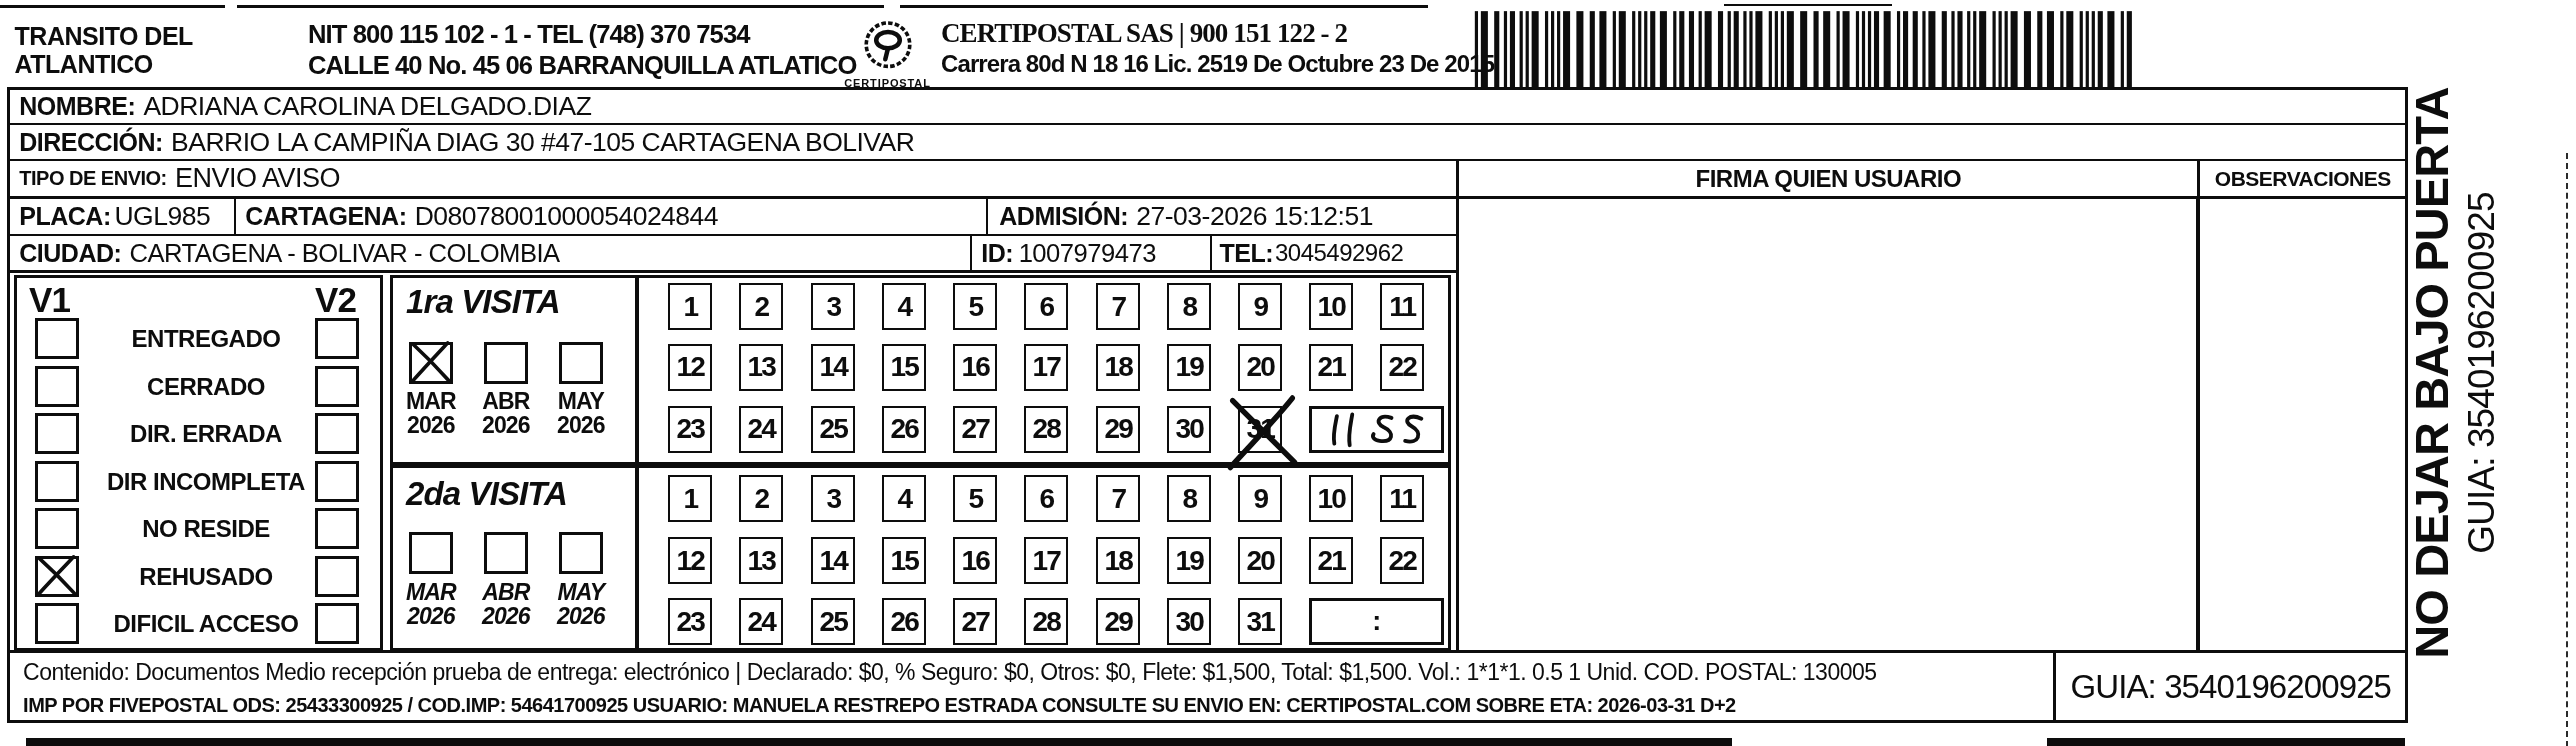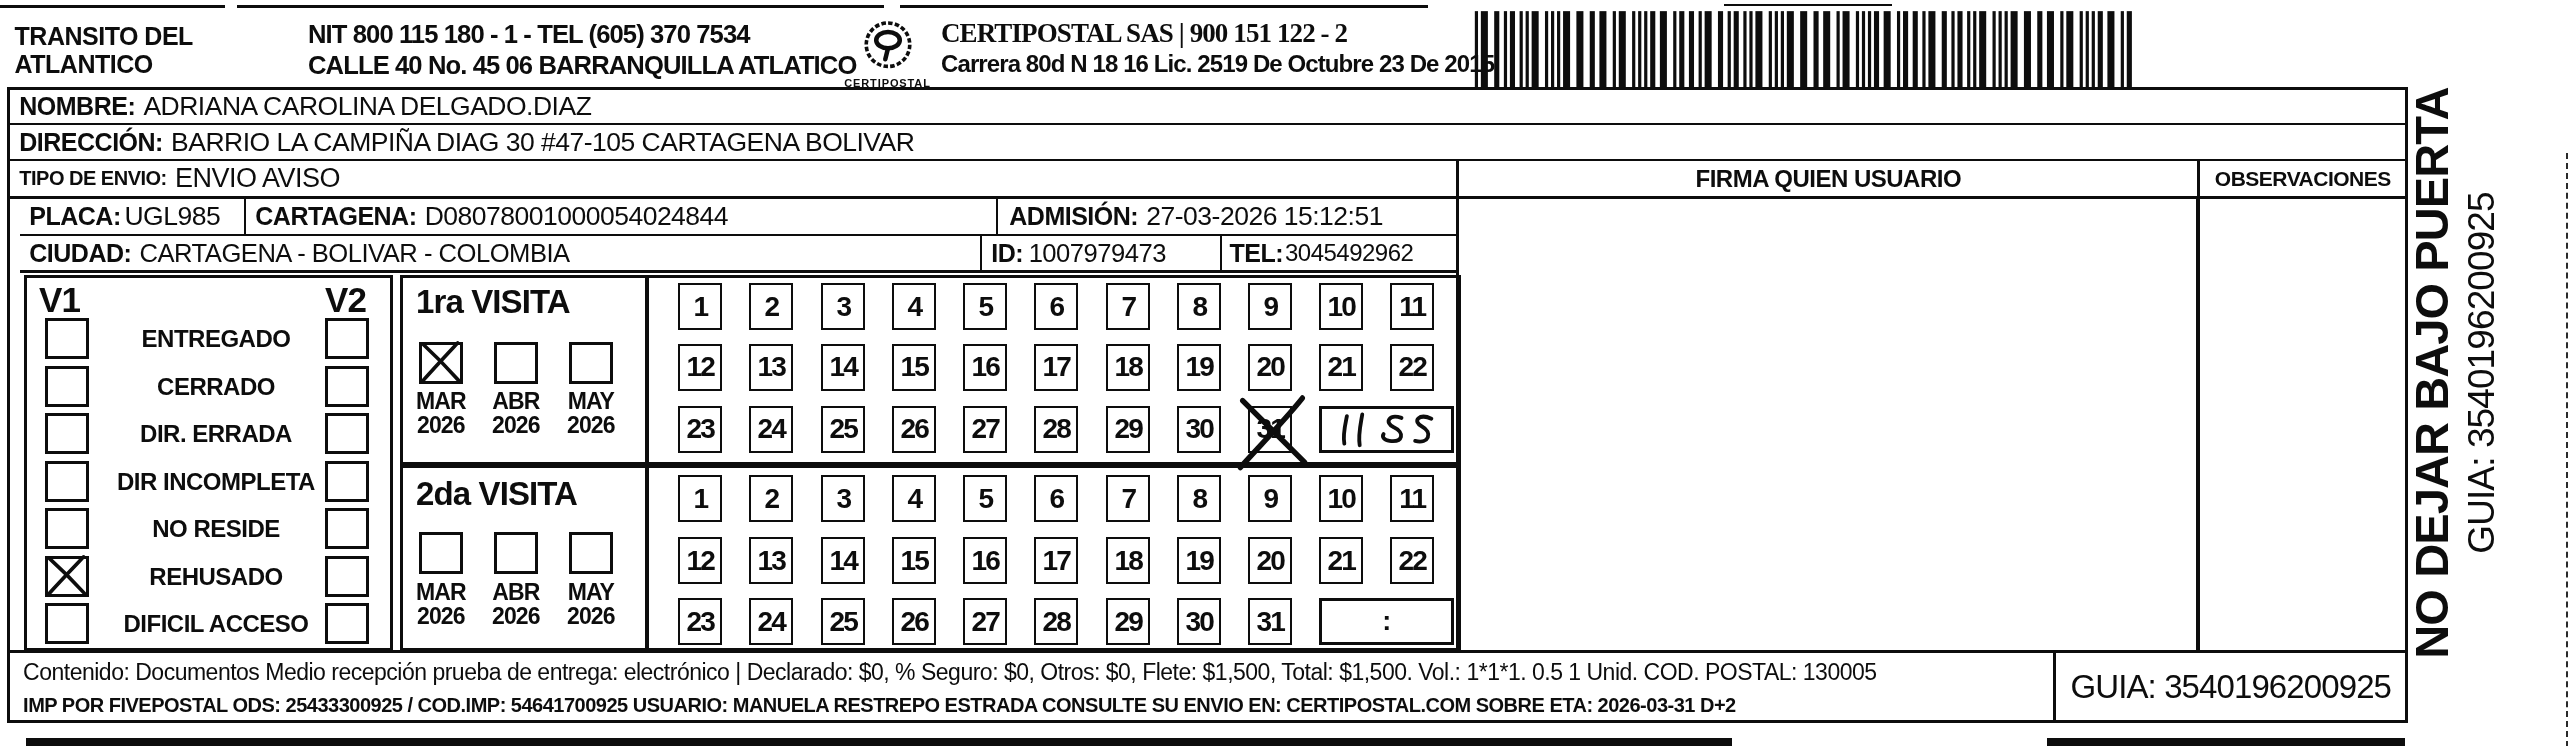--- a/index.html
+++ b/index.html
@@ -57,21 +57,21 @@
   <div class="abs ink" style="left:0;top:4.6px;width:225px;height:3.7px;"></div>
   <div class="abs ink" style="left:237px;top:4.6px;width:647px;height:3.7px;"></div>
   <div class="abs ink" style="left:900px;top:4.6px;width:528px;height:3.7px;"></div>
   <div class="abs ink" style="left:1724px;top:3.7px;width:168px;height:2.7px;"></div>
 
   <div class="abs hline" style="left:14.6px;top:22px;">
     <div>TRANSITO DEL</div>
     <div>ATLANTICO</div>
   </div>
   <div class="abs nitline" style="left:308px;top:19px;">
-    <div>NIT 800 115 180 - 1 - TEL (605) 370 7534</div>
+    <div>NIT 800 115 102 - 1 - TEL (748) 370 7534</div>
     <div>CALLE 40 No. 45 06 BARRANQUILLA ATLATICO</div>
   </div>
 
   <div class="abs" style="left:829px;top:18px;width:117px;">
     <svg width="58" height="57" viewBox="0 0 64 62" style="display:block;margin:0 auto;">
       <circle cx="32" cy="29" r="24" fill="none" stroke="#0d0d0d" stroke-width="4" stroke-dasharray="5 2.5"></circle>
       <ellipse cx="32" cy="24" rx="13" ry="9" fill="none" stroke="#0d0d0d" stroke-width="5"></ellipse>
       <path d="M32,33 L29,45" stroke="#0d0d0d" stroke-width="5" fill="none" stroke-linecap="round"></path>
     </svg>
     <div class="logo-cap" style="margin-top:1.8px;">CERTIPOSTAL</div>
@@ -175,21 +175,21 @@
 
     <div class="frow" style="height:38px;border-bottom-width:3.7px;">
       <div style="width:1446px;display:flex;align-items:center;height:100%;padding-left:9px;">
         <span class="lbl2">TIPO DE ENVIO:</span>
         <span class="val" style="font-size:27px;">ENVIO AVISO</span>
       </div>
       <div class="hdrcell" style="width:741px;border-left:3.7px solid #0d0d0d;font-size:24px;letter-spacing:-0.5px;">FIRMA QUIEN USUARIO</div>
       <div class="hdrcell" style="flex:1;border-left:3.7px solid #0d0d0d;font-size:21px;letter-spacing:-0.5px;">OBSERVACIONES</div>
     </div>
 
-    <div style="width:1449px;border-right:3.7px solid #0d0d0d;padding-left:10px;">
+    <div style="width:1449px;border-right:3.7px solid #0d0d0d;">
 
       <div class="frow" style="height:37px;">
         <div style="width:226px;border-right:2.7px solid #0d0d0d;height:100%;display:flex;align-items:center;padding-left:9px;">
           <span class="lbl">PLACA:</span>
           <span class="val" style="margin-left:3.7px;">UGL985</span>
         </div>
         <div style="width:752px;border-right:2.7px solid #0d0d0d;height:100%;display:flex;align-items:center;padding-left:9px;">
           <span class="lbl">CARTAGENA:</span>
           <span class="val">D08078001000054024844</span>
         </div>
@@ -257,21 +257,21 @@
               </div>
               <div class="srow" style="top: 325px;">
                 <div class="cbox" style="left: 18px;"></div>
                 <div class="slabel">DIFICIL ACCESO</div>
                 <div class="cbox" style="left: 298px;"></div>
               </div>
             </div>
         </div>
 
         <div class="abs b4" style="left:380px;top:1.8px;width:248px;height:190px;">
-          <div class="abs vtitle" style="left:12.8px;top:5.5px;">1ra VISITA</div>
+          <div class="abs vtitle" style="left:12.8px;top:5.5px;font-style:italic;">1ra VISITA</div>
           <div id="months-1">
               <div class="mcol" style="left: 9px; top: 64px;">
                 <div class="mbox">
                   <svg class="xs" viewBox="0 0 60 60" preserveAspectRatio="none">
                     <path d="M9,8 C22,20 36,34 52,52"></path>
                     <path d="M51,6 C38,20 23,36 8,53"></path>
                   </svg>
                 </div>
                 <div class="mlabel">
                   <div>MAR</div>
@@ -287,21 +287,21 @@
               </div>
               <div class="mcol" style="left: 159px; top: 64px;">
                 <div class="mbox"></div>
                 <div class="mlabel">
                   <div>MAY</div>
                   <div>2026</div>
                 </div>
               </div>
             </div>
         </div>
-        <div class="abs b4" style="left:380px;top:192px;width:248px;height:186px;">
+        <div class="abs b4" style="left:380px;top:192px;width:248px;height:186px;font-style:italic;">
           <div class="abs vtitle" style="left:12.8px;top:7.3px;">2da VISITA</div>
           <div id="months-2">
               <div class="mcol" style="left: 9px; top: 64px;">
                 <div class="mbox"></div>
                 <div class="mlabel">
                   <div>MAR</div>
                   <div>2026</div>
                 </div>
               </div>
               <div class="mcol" style="left: 84px; top: 64px;">

